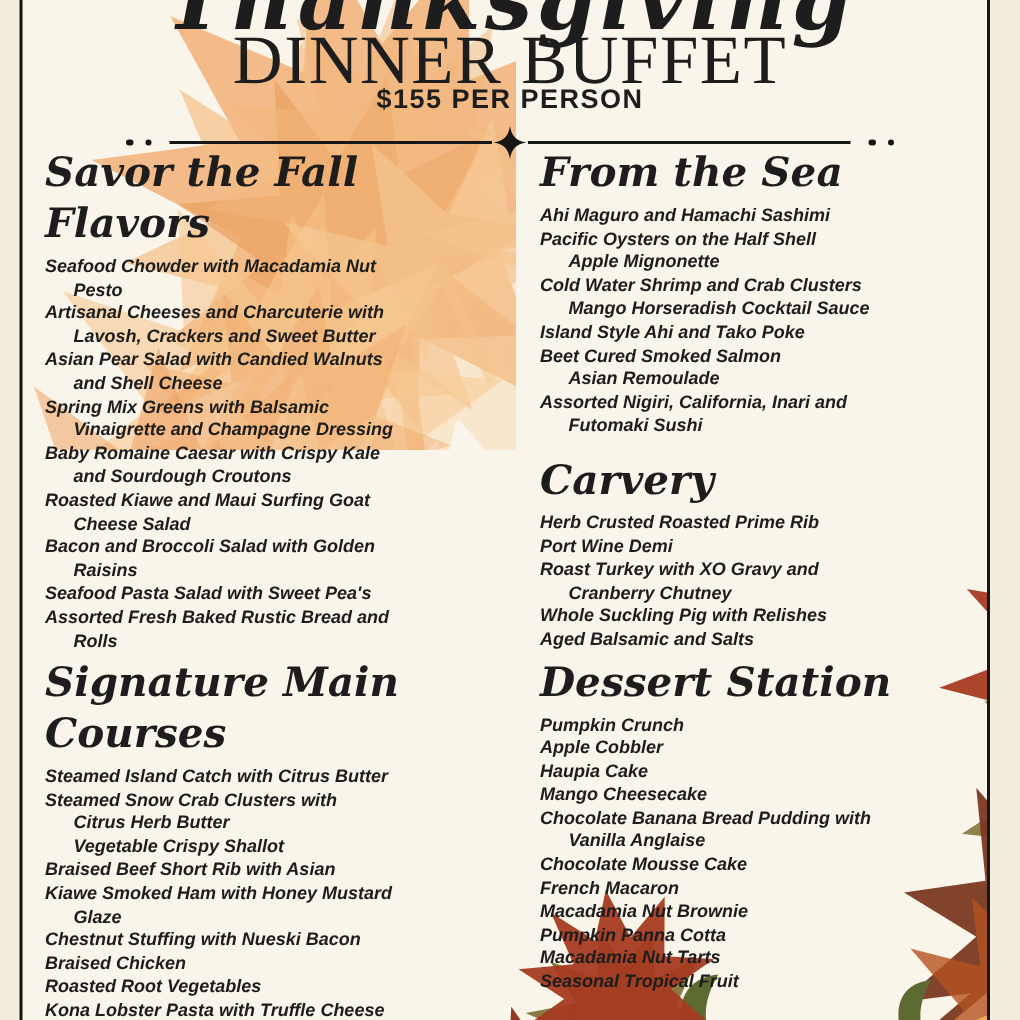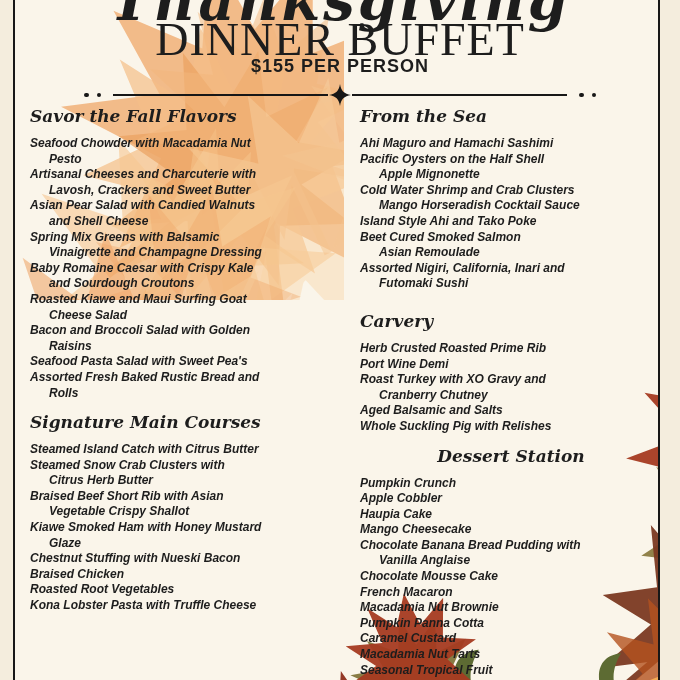--- a/index.html
+++ b/index.html
@@ -24,24 +24,24 @@
   .divider.top{position:absolute;top:84px;left:84px;width:512px;}
   .dot{width:4.5px;height:4.5px;border-radius:50%;background:#171717;flex:0 0 auto;}
   .dot+.dot{margin-left:8px;}
   .dgap{width:12px;flex:0 0 auto;}
   .rule{height:2px;background:#171717;flex:1;}
   .spark{flex:0 0 auto;margin:0 1px;}
   .col{position:absolute;top:99px;}
   .col.left{left:30px;width:318px;}
   .col.right{left:360px;width:302px;}
   .heading{font-family:"DejaVu Serif",serif;font-style:italic;font-weight:700;
-    font-size:17px;line-height:34px;margin:0 0 3px 0;letter-spacing:0;}
+    font-size:27px;line-height:34px;margin:0 0 3px 0;letter-spacing:0;}
   .heading.mc{margin-top:4px;}
   .heading.carvery{margin-top:12px;}
-  .heading.dessert{margin-top:4px;text-align:center;}
+  .heading.dessert{margin-top:4px;}
   .items .line{font-style:italic;font-weight:600;font-size:12px;line-height:15.6px;
     white-space:nowrap;}
   .items .line.cont{padding-left:19px;}
   .hidden-defs{position:absolute;width:0;height:0;overflow:hidden;}
 </style>
 </head>
 <body>
 
 <svg class="hidden-defs" aria-hidden="true">
   <defs>
@@ -219,22 +219,22 @@
       <div class="script heading mc">Signature Main Courses</div>
       <div class="items">
           <div class="menu-item">
             <div class="line">Steamed Island Catch with Citrus Butter</div>
           </div>
           <div class="menu-item">
             <div class="line">Steamed Snow Crab Clusters with</div>
             <div class="line cont">Citrus Herb Butter</div>
           </div>
           <div class="menu-item">
+            <div class="line cont">Vegetable Crispy Shallot</div>
             <div class="line">Braised Beef Short Rib with Asian</div>
-            <div class="line cont">Vegetable Crispy Shallot</div>
           </div>
           <div class="menu-item">
             <div class="line">Kiawe Smoked Ham with Honey Mustard</div>
             <div class="line cont">Glaze</div>
           </div>
           <div class="menu-item">
             <div class="line">Chestnut Stuffing with Nueski Bacon</div>
           </div>
           <div class="menu-item">
             <div class="line">Braised Chicken</div>
@@ -282,24 +282,24 @@
             <div class="line">Herb Crusted Roasted Prime Rib</div>
           </div>
           <div class="menu-item">
             <div class="line">Port Wine Demi</div>
           </div>
           <div class="menu-item">
             <div class="line">Roast Turkey with XO Gravy and</div>
             <div class="line cont">Cranberry Chutney</div>
           </div>
           <div class="menu-item">
+            <div class="line">Whole Suckling Pig with Relishes</div>
+          </div>
+          <div class="menu-item">
             <div class="line">Aged Balsamic and Salts</div>
-          </div>
-          <div class="menu-item">
-            <div class="line">Whole Suckling Pig with Relishes</div>
           </div>
         </div>
 
       <div class="script heading dessert">Dessert Station</div>
       <div class="items">
           <div class="menu-item">
             <div class="line">Pumpkin Crunch</div>
           </div>
           <div class="menu-item">
             <div class="line">Apple Cobbler</div>
@@ -318,23 +318,20 @@
             <div class="line">Chocolate Mousse Cake</div>
           </div>
           <div class="menu-item">
             <div class="line">French Macaron</div>
           </div>
           <div class="menu-item">
             <div class="line">Macadamia Nut Brownie</div>
           </div>
           <div class="menu-item">
             <div class="line">Pumpkin Panna Cotta</div>
-          </div>
-          <div class="menu-item">
-            <div class="line">Caramel Custard</div>
           </div>
           <div class="menu-item">
             <div class="line">Macadamia Nut Tarts</div>
           </div>
           <div class="menu-item">
             <div class="line">Seasonal Tropical Fruit</div>
           </div>
         </div>
     </div>
   </div>

